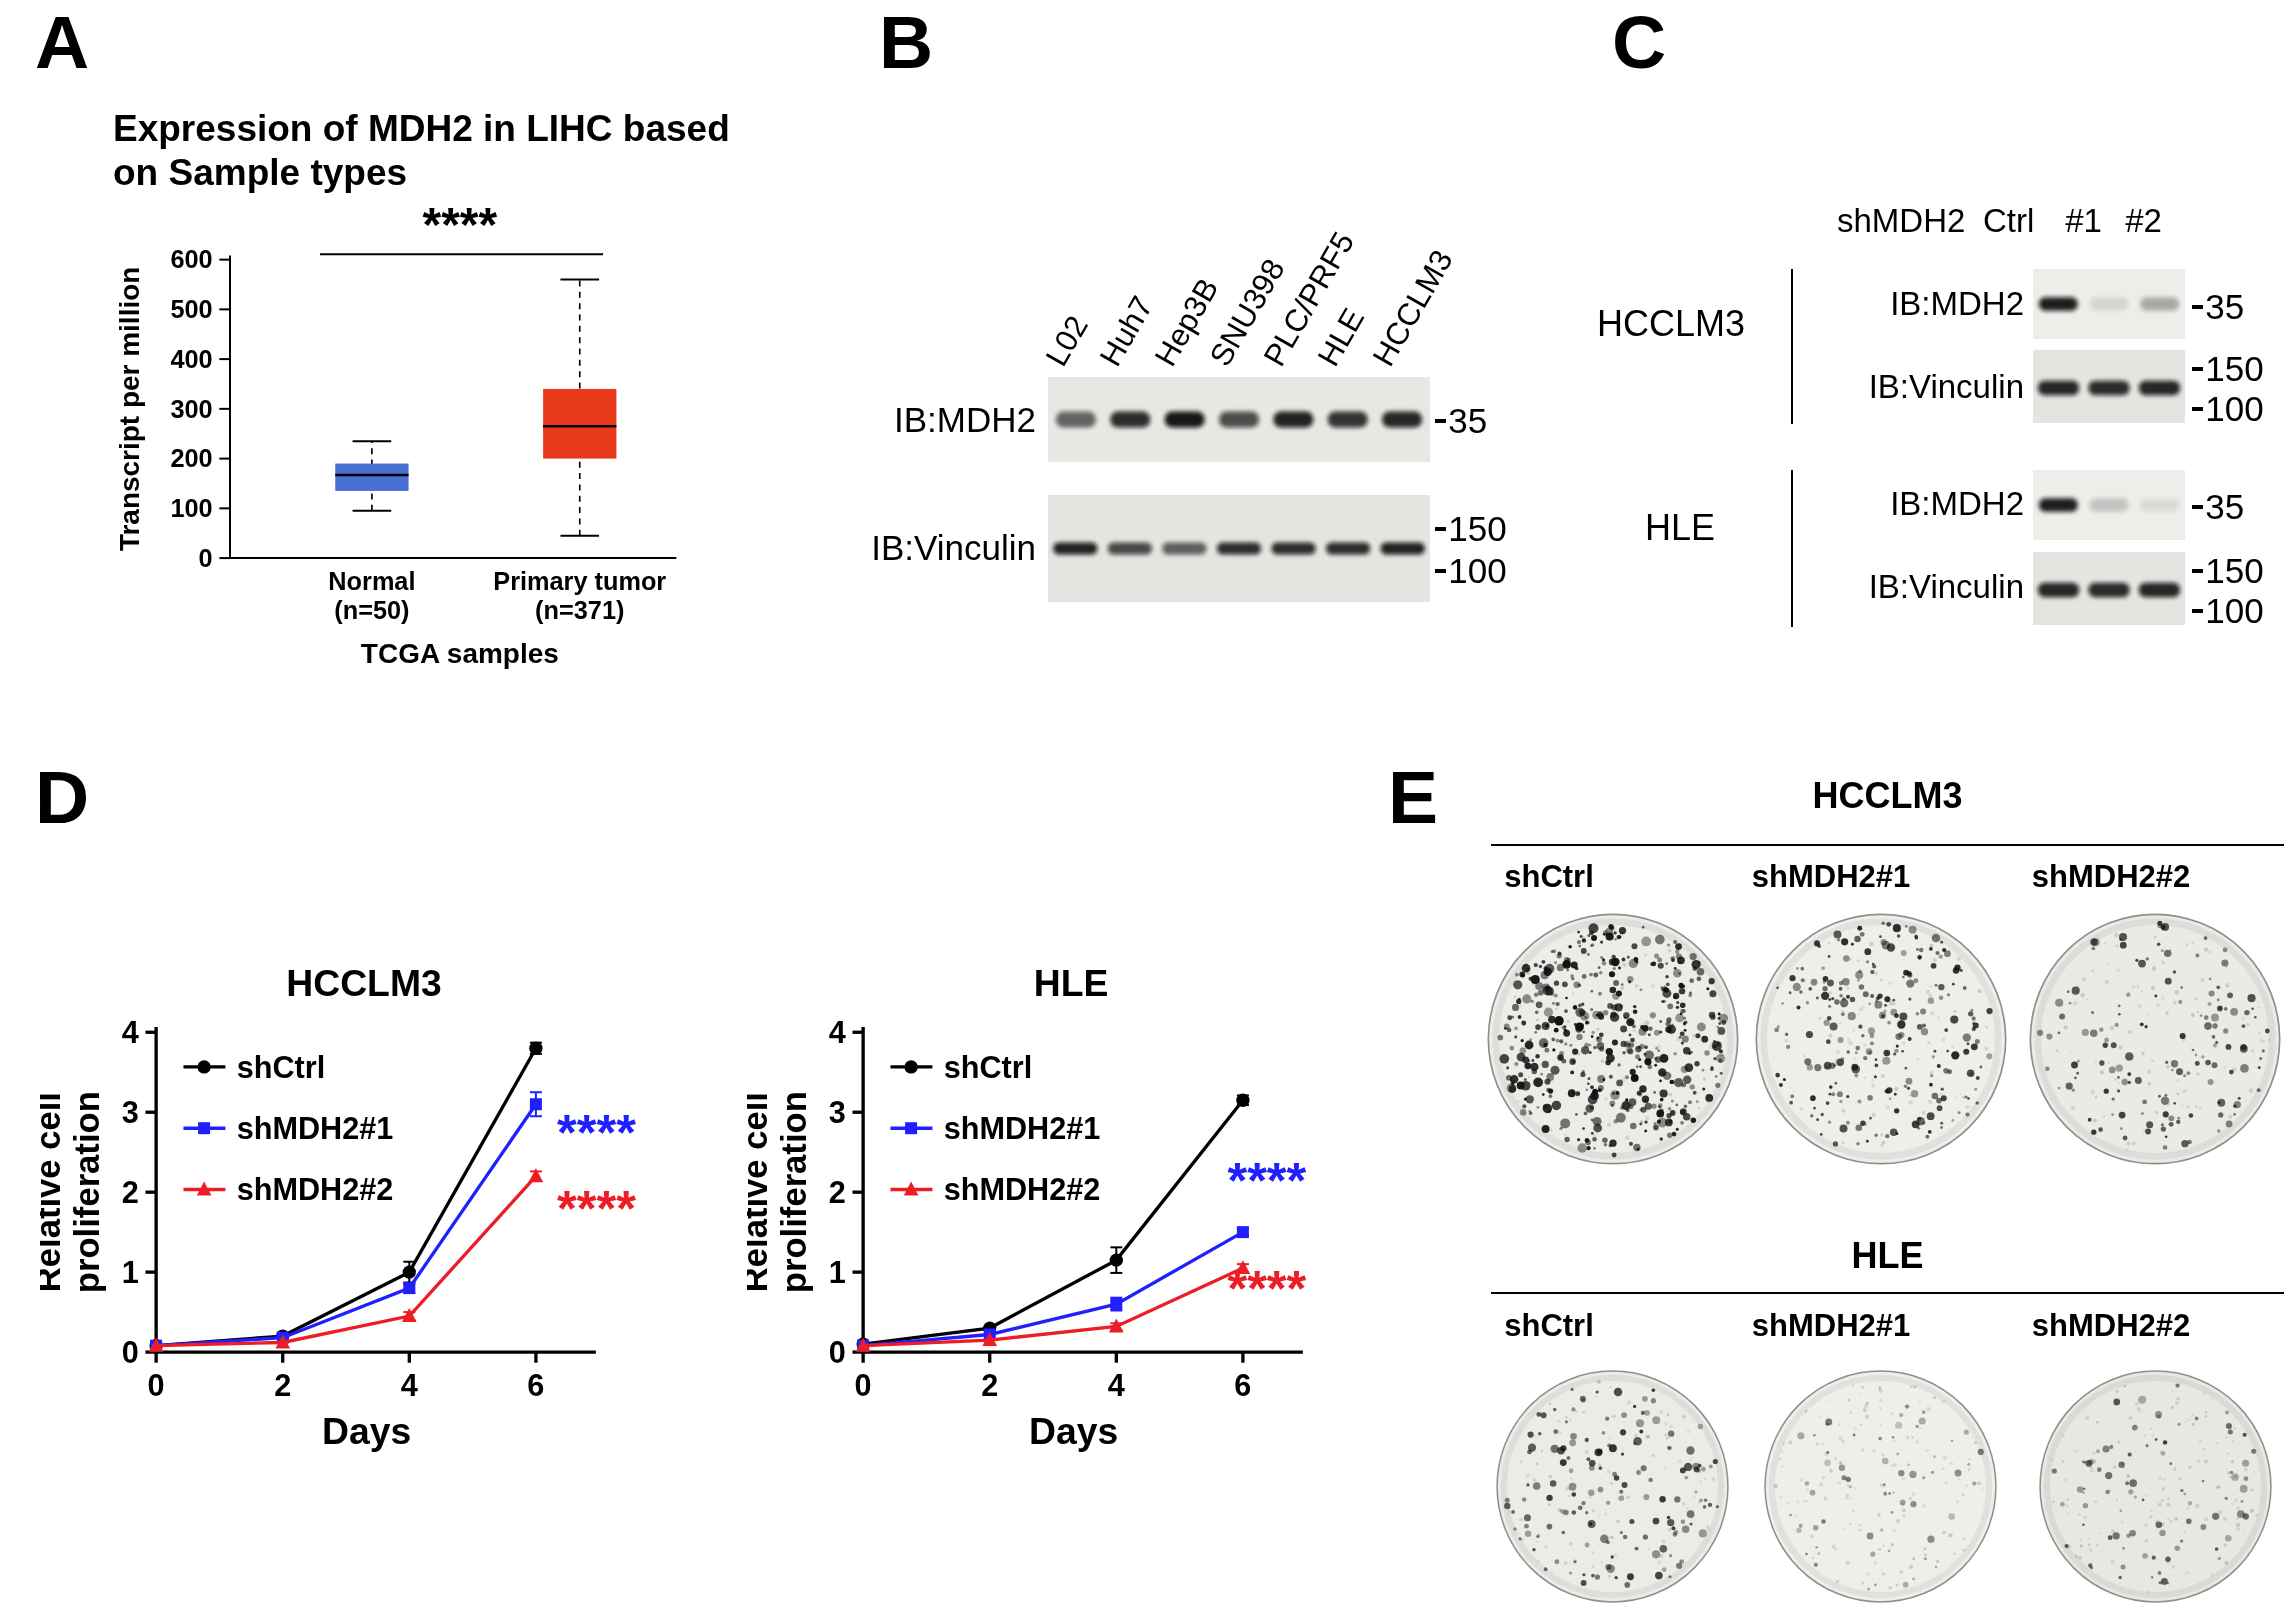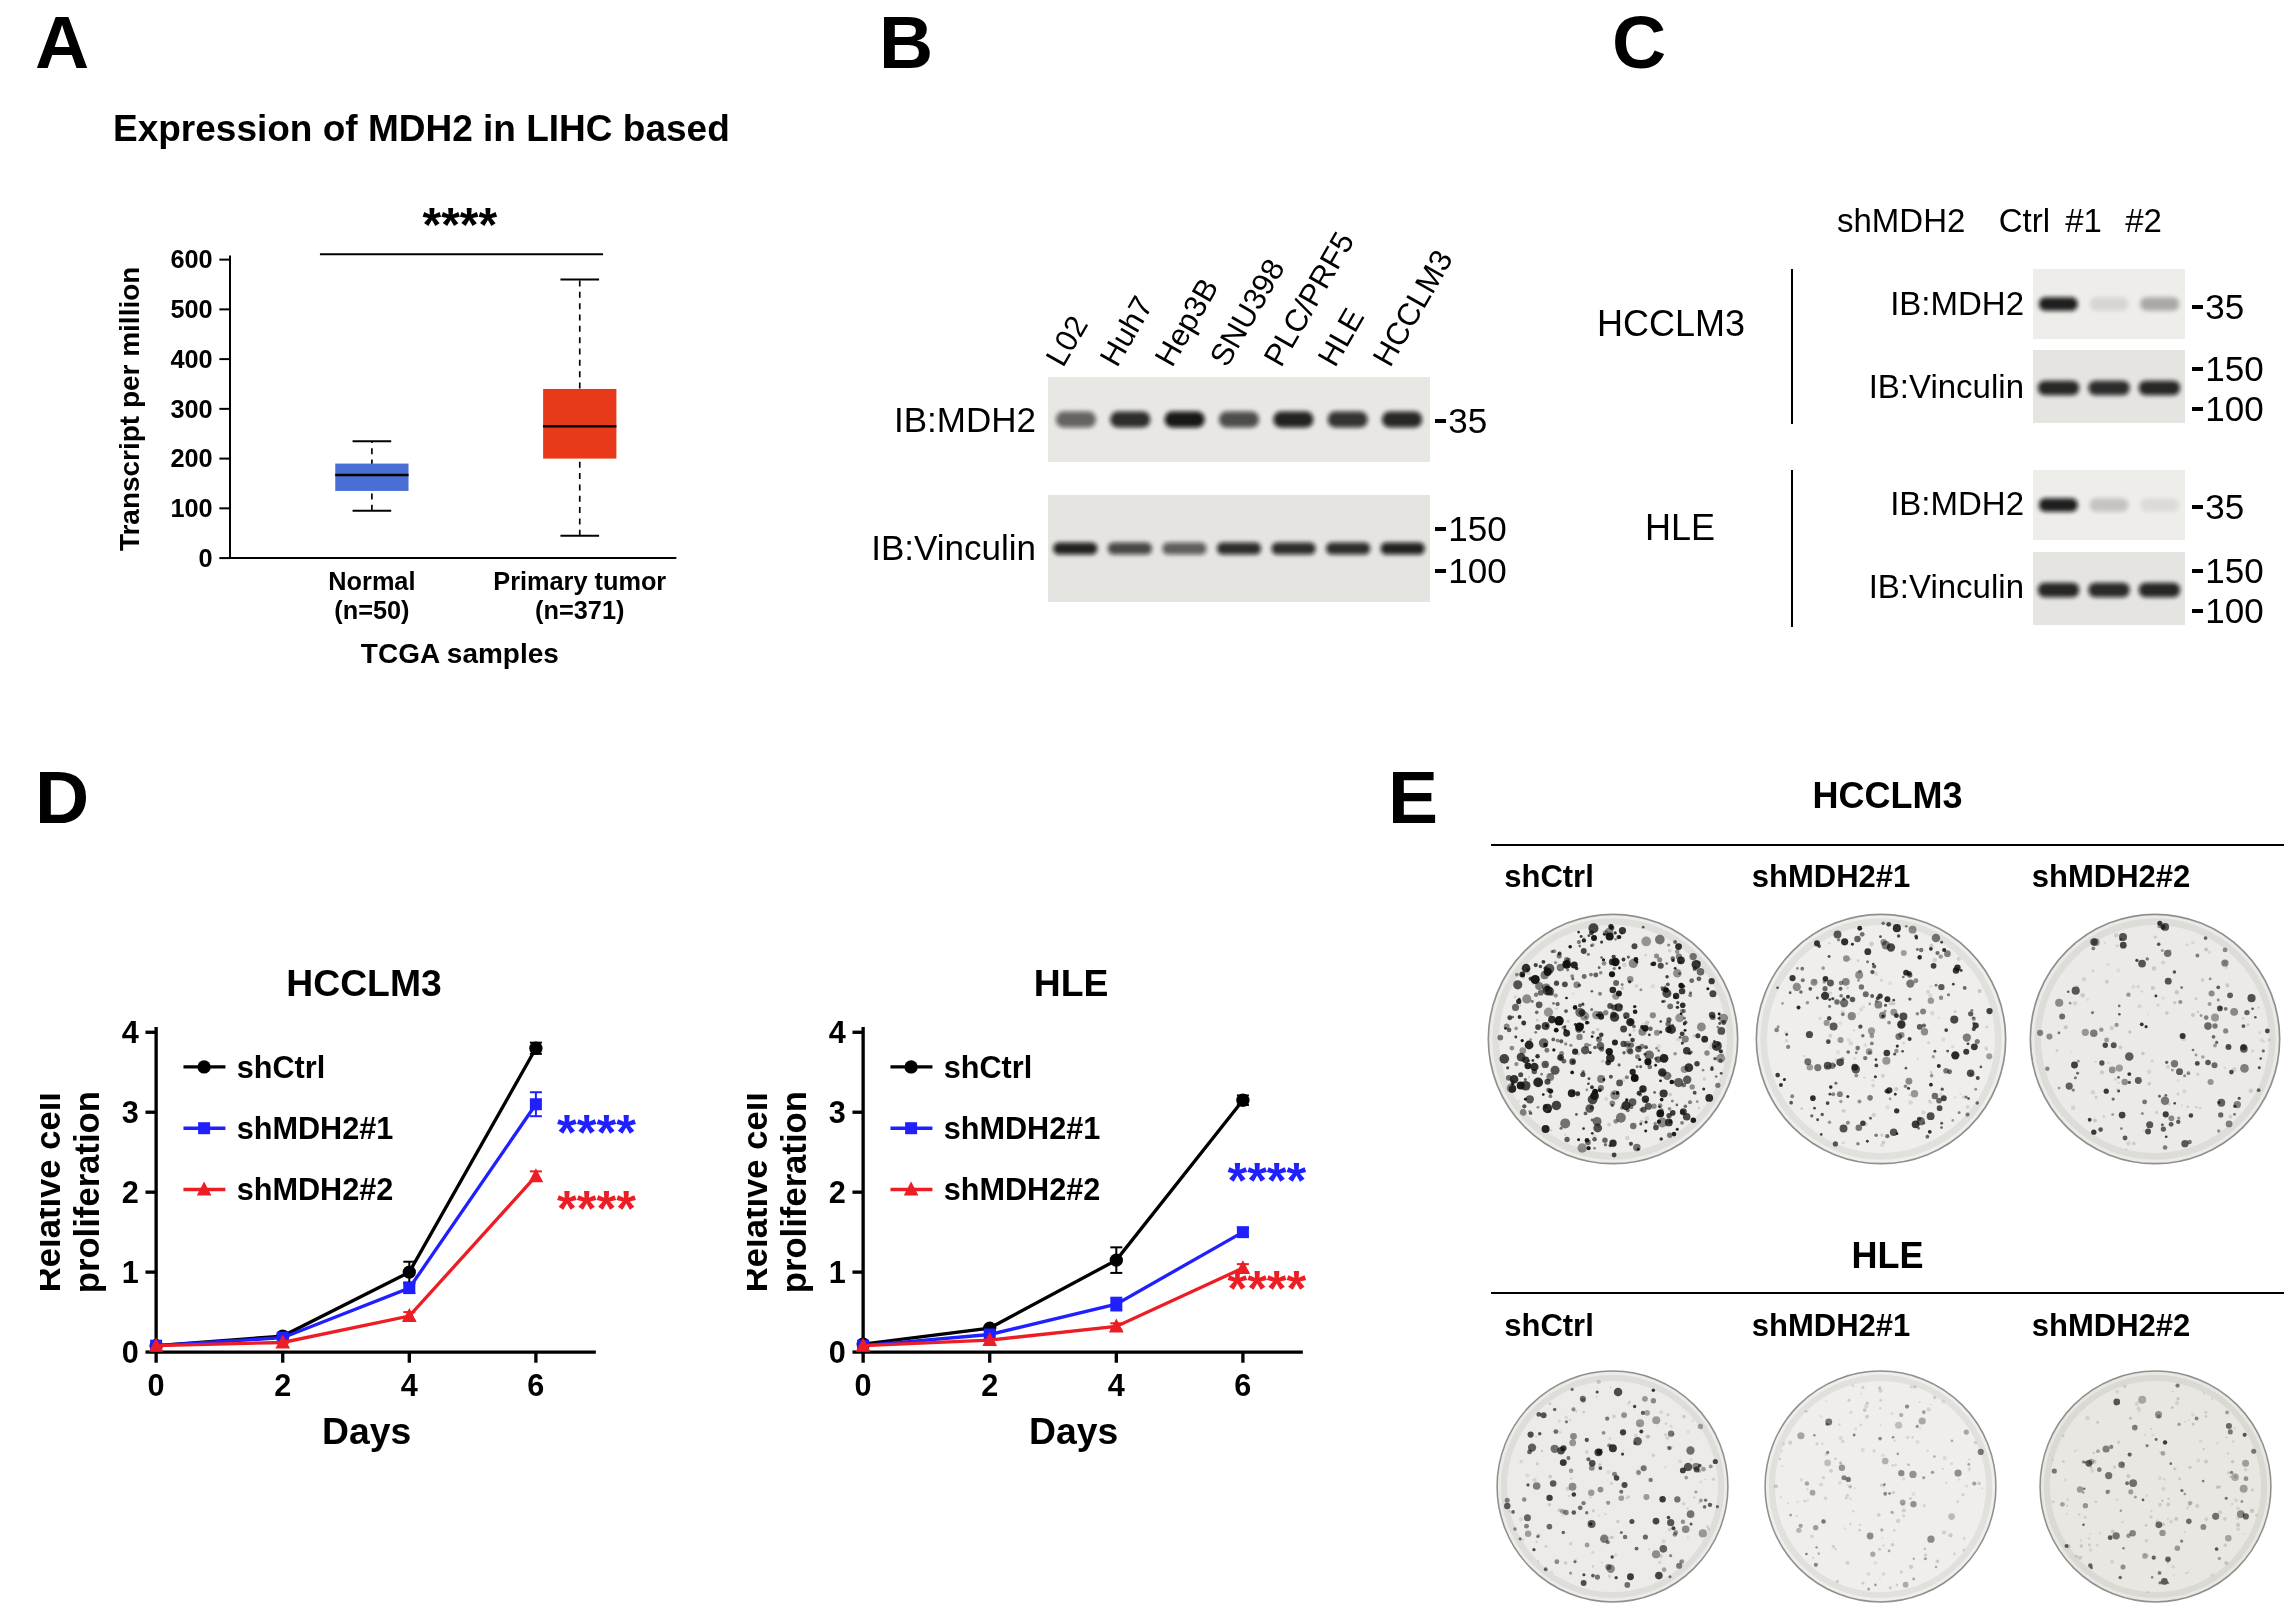--- a/index.html
+++ b/index.html
@@ -35,20 +35,21 @@
   </svg>
 
 <div class="panel-letter" style="left:35px;top:5.3px">A</div>
 <div class="panel-letter" style="left:879px;top:5.3px">B</div>
 <div class="panel-letter" style="left:1612px;top:5.3px">C</div>
 <div class="panel-letter" style="left:35px;top:760px">D</div>
 <div class="panel-letter" style="left:1388px;top:760px">E</div>
 
 <div class="pa-title">
   <div>Expression of MDH2 in LIHC based</div>
+  <div>on Sample types</div>
 </div>
 <svg id="boxplot-svg" class="abs" style="left:100px;top:193px" width="733" height="493" viewBox="0 0 1100 740">
     <text x="540" y="72" text-anchor="middle" font-size="72" font-weight="bold" fill="#000">****</text>
     <line x1="330" y1="92" x2="755" y2="92" stroke="#000" stroke-width="3"></line>
     <line x1="195" y1="94" x2="195" y2="548" stroke="#000" stroke-width="3"></line>
     <line x1="195" y1="548" x2="865" y2="548" stroke="#000" stroke-width="3"></line>
     <line x1="179" y1="548" x2="195" y2="548" stroke="#000" stroke-width="3"></line>
     <text x="169" y="561" text-anchor="end" font-size="38" font-weight="bold" fill="#000">0</text>
     <line x1="179" y1="473.33333333333337" x2="195" y2="473.33333333333337" stroke="#000" stroke-width="3"></line>
     <text x="169" y="486.33333333333337" text-anchor="end" font-size="38" font-weight="bold" fill="#000">100</text>
@@ -122,21 +123,21 @@
 <div class="mwmark" style="left:1435px;top:509px">
     <span class="tick"></span>
     <span>150</span>
   </div>
 <div class="mwmark" style="left:1435px;top:551px">
     <span class="tick"></span>
     <span>100</span>
   </div>
 
 <div class="c-header-part" style="left:1837px;top:202px">shMDH2</div>
-<div class="c-header-part" style="left:1983px;top:202px;width:67px;text-align:right">Ctrl</div>
+<div class="c-header-part" style="left:1983px;top:202px;width:67px;text-align:left">Ctrl</div>
 <div class="c-header-part" style="left:2060px;top:202px;width:47px;text-align:center">#1</div>
 <div class="c-header-part" style="left:2120px;top:202px;width:47px;text-align:center">#2</div>
 
 <div class="c-cell" style="left:1597px;top:303px">HCCLM3</div>
 <div class="vline" style="left:1791px;top:269px;height:155px"></div>
 <div class="c-row-label" style="left:1797px;top:285px;width:227px">IB:MDH2</div>
 <div class="blot" style="left:2033px;top:269px;width:152px;height:70px;background:#eeedea">
     <svg viewBox="0 0 228 105" width="152" height="70">
       <rect x="9" y="42.5" width="58" height="20" rx="9.09090909090909" fill="#0a0a0a" opacity="0.92" filter="url(#blurf)"></rect>
       <rect x="85" y="42.5" width="58" height="20" rx="9.09090909090909" fill="#0a0a0a" opacity="0.1" filter="url(#blurf)"></rect>

